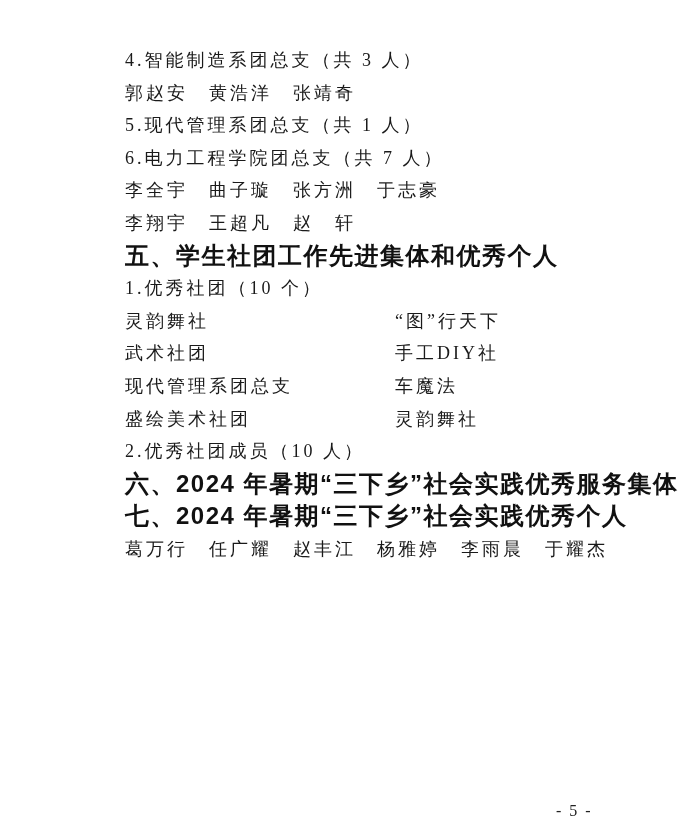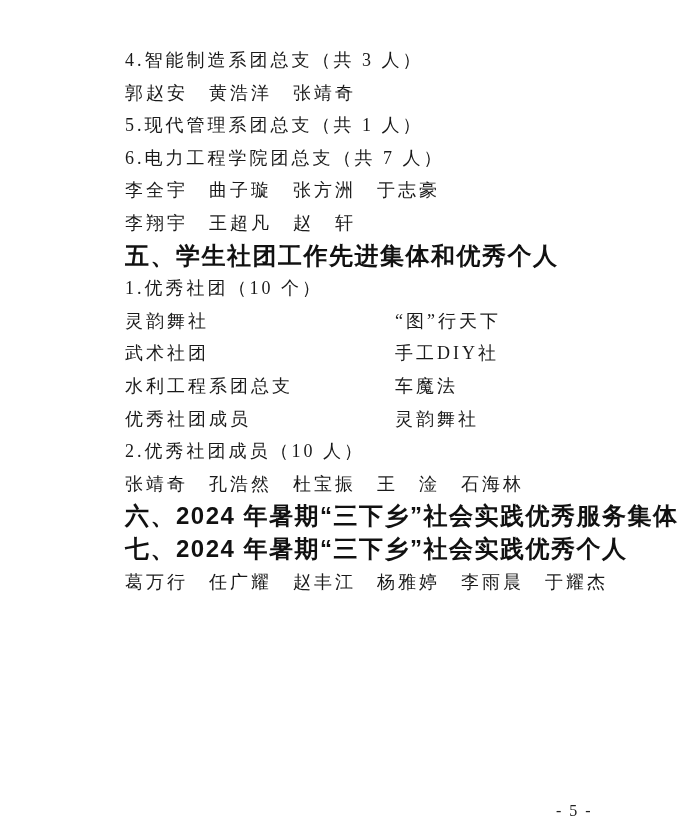--- a/index.html
+++ b/index.html
@@ -64,28 +64,27 @@
 
   <div class="line">1.优秀社团（10 个）</div>
 
   <div class="line club-row">
     <span class="club-left">灵韵舞社</span><span>“图”行天下</span>
   </div>
   <div class="line club-row">
     <span class="club-left">武术社团</span><span>手工DIY社</span>
   </div>
   <div class="line club-row">
-    <span class="club-left">水利工程系团总支</span><span>车魔法</span>
+    <span class="club-left">现代管理系团总支</span><span>车魔法</span>
   </div>
   <div class="line club-row">
-    <span class="club-left">优秀社团成员</span><span>灵韵舞社</span>
+    <span class="club-left">盛绘美术社团</span><span>灵韵舞社</span>
   </div>
 
   <div class="line">2.优秀社团成员（10 人）</div>
-  <div class="line">张靖奇　孔浩然　杜宝振　王　淦　石海林</div>
 
   <div class="line heading">六、2024 年暑期“三下乡”社会实践优秀服务集体</div>
 
   <div class="line heading">七、2024 年暑期“三下乡”社会实践优秀个人</div>
   <div class="line">葛万行　任广耀　赵丰江　杨雅婷　李雨晨　于耀杰</div>
 
 </div>
 
 <div class="page-number">- 5 -</div>
 

